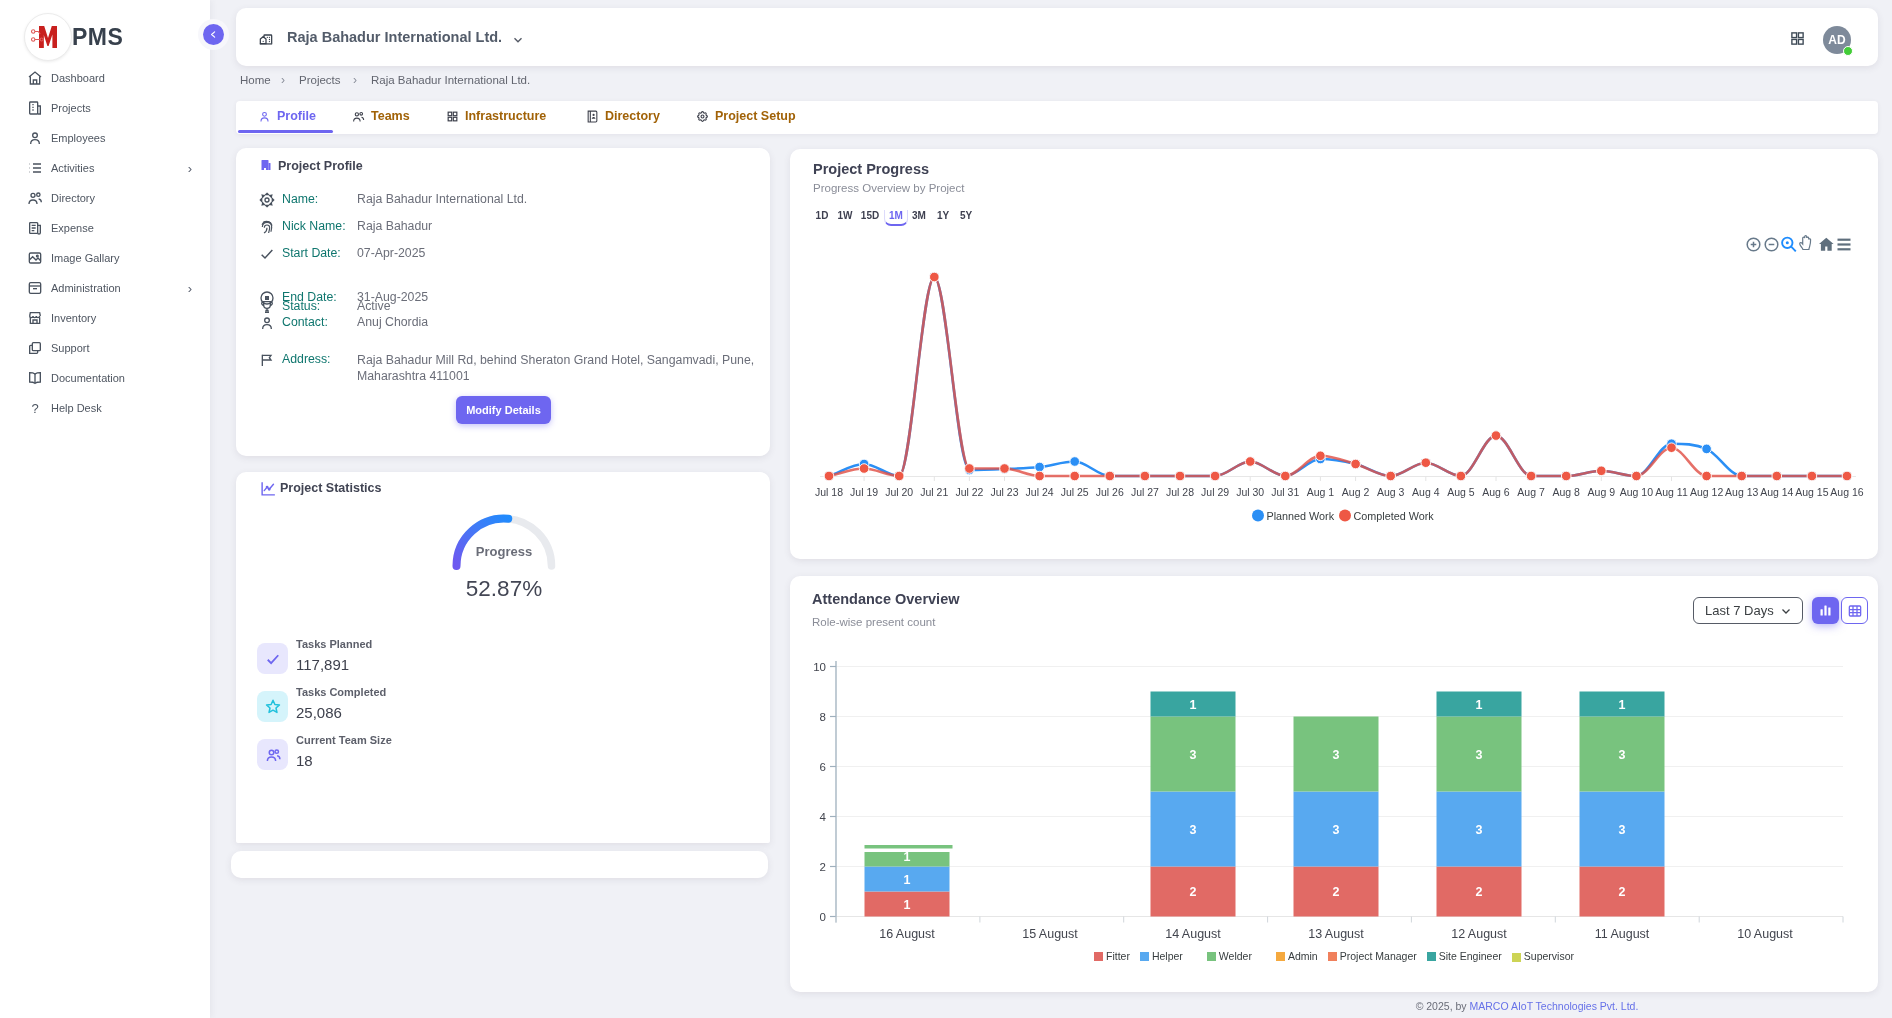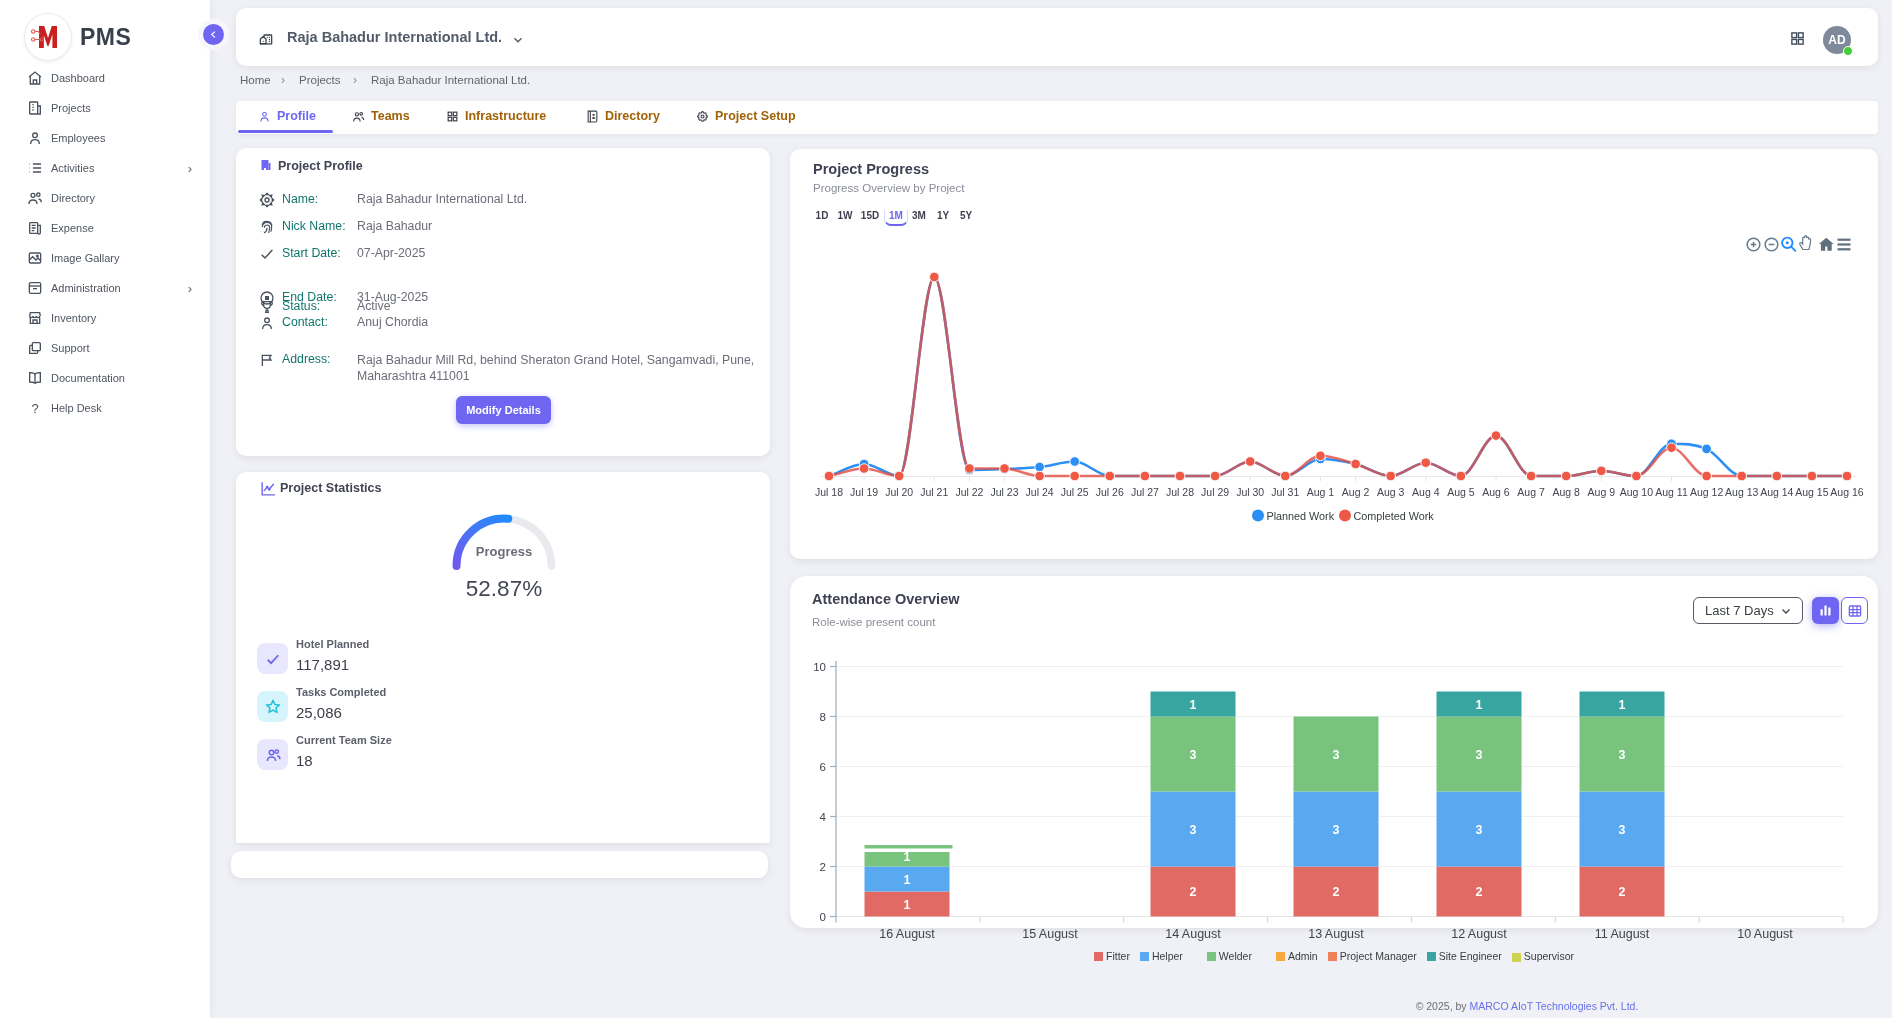--- a/index.html
+++ b/index.html
@@ -1,21 +1,21 @@
 <!DOCTYPE html>
 <html><head>
 <meta charset="utf-8">
 <style>
 * { margin:0; padding:0; box-sizing:border-box; }
 html,body { width:1892px; height:1018px; font-family:"Liberation Sans",sans-serif; background:#f0f1f6; overflow:hidden; }
 .abs { position:absolute; }
 #sidebar { position:absolute; left:0; top:0; width:210px; height:1018px; background:#fff; box-shadow:2px 0 6px rgba(60,60,90,.06); }
 .logo-row { position:absolute; left:24px; top:13px; display:flex; align-items:center; }
 .logo-circle { width:48px; height:48px; border-radius:50%; background:#fff; border:1px solid #ececec; box-shadow:0 1px 3px rgba(0,0,0,.08); display:flex; align-items:center; justify-content:center; }
-.logo-text { font-size:23px; font-weight:bold; color:#37404c; margin-left:8px; letter-spacing:0.5px; }
+.logo-text { font-size:23px; font-weight:bold; color:#37404c; letter-spacing:0.5px; }
 .menu { position:absolute; top:63px; left:0; width:210px; }
 .mi { display:flex; align-items:center; height:30px; padding-left:27px; color:#4e5560; font-size:11px; position:relative; }
 .mi svg { width:16px; height:16px; margin-right:8px; flex:0 0 16px; }
 .mi .chev { position:absolute; right:18px; font-size:13px; color:#5a6170; }
 #toggle { position:absolute; left:203px; top:24px; width:21px; height:21px; border-radius:50%; background:#6e66f0; display:flex; align-items:center; justify-content:center; box-shadow:0 0 0 5px #f7f7fb; z-index:5; }
 .card { position:absolute; background:#fff; border-radius:10px; box-shadow:0 2px 7px rgba(75,70,92,.10); }
 #header { left:236px; top:8px; width:1642px; height:58px; }
 #tabsbar { left:236px; top:101px; width:1642px; height:33px; border-radius:4px; box-shadow:0 1px 4px rgba(75,70,92,.08); }
 .tab { position:absolute; top:0; height:30px; display:flex; align-items:center; font-size:12.5px; color:#a16207; font-weight:bold; }
 .tab svg { width:13px; height:13px; margin-right:6px; }
@@ -253,21 +253,21 @@
     <path d="M220.5,94 A47.5,47.5 0 0 1 315.5,94" fill="none" stroke="#e8eaee" stroke-width="7.5" stroke-linecap="round"></path>
     <path d="M220.5,94 A47.5,47.5 0 0 1 272.28,46.69" fill="none" stroke="url(#gg)" stroke-width="8" stroke-linecap="round"></path>
     <text x="268" y="84" text-anchor="middle" font-size="13" font-weight="bold" fill="#6a6d78">Progress</text>
   </svg>
   <div style="position:absolute;left:168px;top:104px;width:200px;text-align:center;font-size:22.5px;color:#434654;">52.87%</div>
   <div class="sbox" style="top:171px;background:#e8e7fd;">
       <svg viewBox="0 0 24 24" fill="none" stroke="#6e66f0" stroke-width="2.4">
         <path d="M5 13l4.5 4.5L19 7"></path>
       </svg>
     </div>
-  <div class="slab" style="top:166px;">Hotel Planned</div>
+  <div class="slab" style="top:166px;">Tasks Planned</div>
   <div class="sval" style="top:184px;">117,891</div>
   <div class="sbox" style="top:219px;background:#d5f4fb;">
       <svg viewBox="0 0 24 24" fill="none" stroke="#21c1dc" stroke-width="2">
         <path d="M12 3l2.5 5.6 6.1.6-4.6 4.1 1.3 6-5.3-3.1-5.3 3.1 1.3-6-4.6-4.1 6.1-.6z" stroke-linejoin="round"></path>
       </svg>
     </div>
   <div class="slab" style="top:214px;">Tasks Completed</div>
   <div class="sval" style="top:232px;">25,086</div>
   <div class="sbox" style="top:267px;background:#e8e7fd;">
       <svg viewBox="0 0 24 24" fill="none" stroke="#6e66f0" stroke-width="2">
@@ -443,21 +443,21 @@
         <text x="1057.0" y="347">Aug 16</text>
       </g>
     <g>
         <circle cx="468" cy="366.5" r="6" fill="#2b8ff5"></circle>
         <text x="476.5" y="370.5" font-size="10.8" fill="#373d3f">Planned Work</text>
       <circle cx="555" cy="366.5" r="6" fill="#ee5845"></circle>
         <text x="563.5" y="370.5" font-size="10.8" fill="#373d3f">Completed Work</text>
       </g>
   </svg>
 </div>
-<div class="card" id="attend-card" style="left:790px;top:576px;width:1088px;height:352px;border-radius:16px;">
+<div class="card" id="attend-card" style="left:790px;top:576px;width:1088px;height:416px;">
   <div style="position:absolute;left:22px;top:15px;font-size:14.5px;font-weight:bold;color:#3f4254;">Attendance Overview</div>
   <div style="position:absolute;left:22px;top:40px;font-size:11.5px;color:#8a8d98;">Role-wise present count</div>
   <div style="position:absolute;left:903px;top:21px;width:110px;height:27px;border:1px solid #565b66;border-radius:6px;display:flex;align-items:center;">
     <span style="margin-left:11px;font-size:13px;color:#3c4043;">Last 7 Days</span>
     <svg style="position:absolute;right:10px;width:12px;height:12px;" viewBox="0 0 24 24" fill="none" stroke="#3c4043" stroke-width="2.6">
         <path d="M5 9l7 7 7-7"></path>
       </svg>
   </div>
   <div style="position:absolute;left:1022px;top:21px;width:27px;height:27px;background:#6e66f0;border-radius:6px;display:flex;align-items:center;justify-content:center;box-shadow:0 2px 8px rgba(110,102,240,.5);">
     <svg style="width:15px;height:15px;" viewBox="0 0 24 24" fill="#fff">

